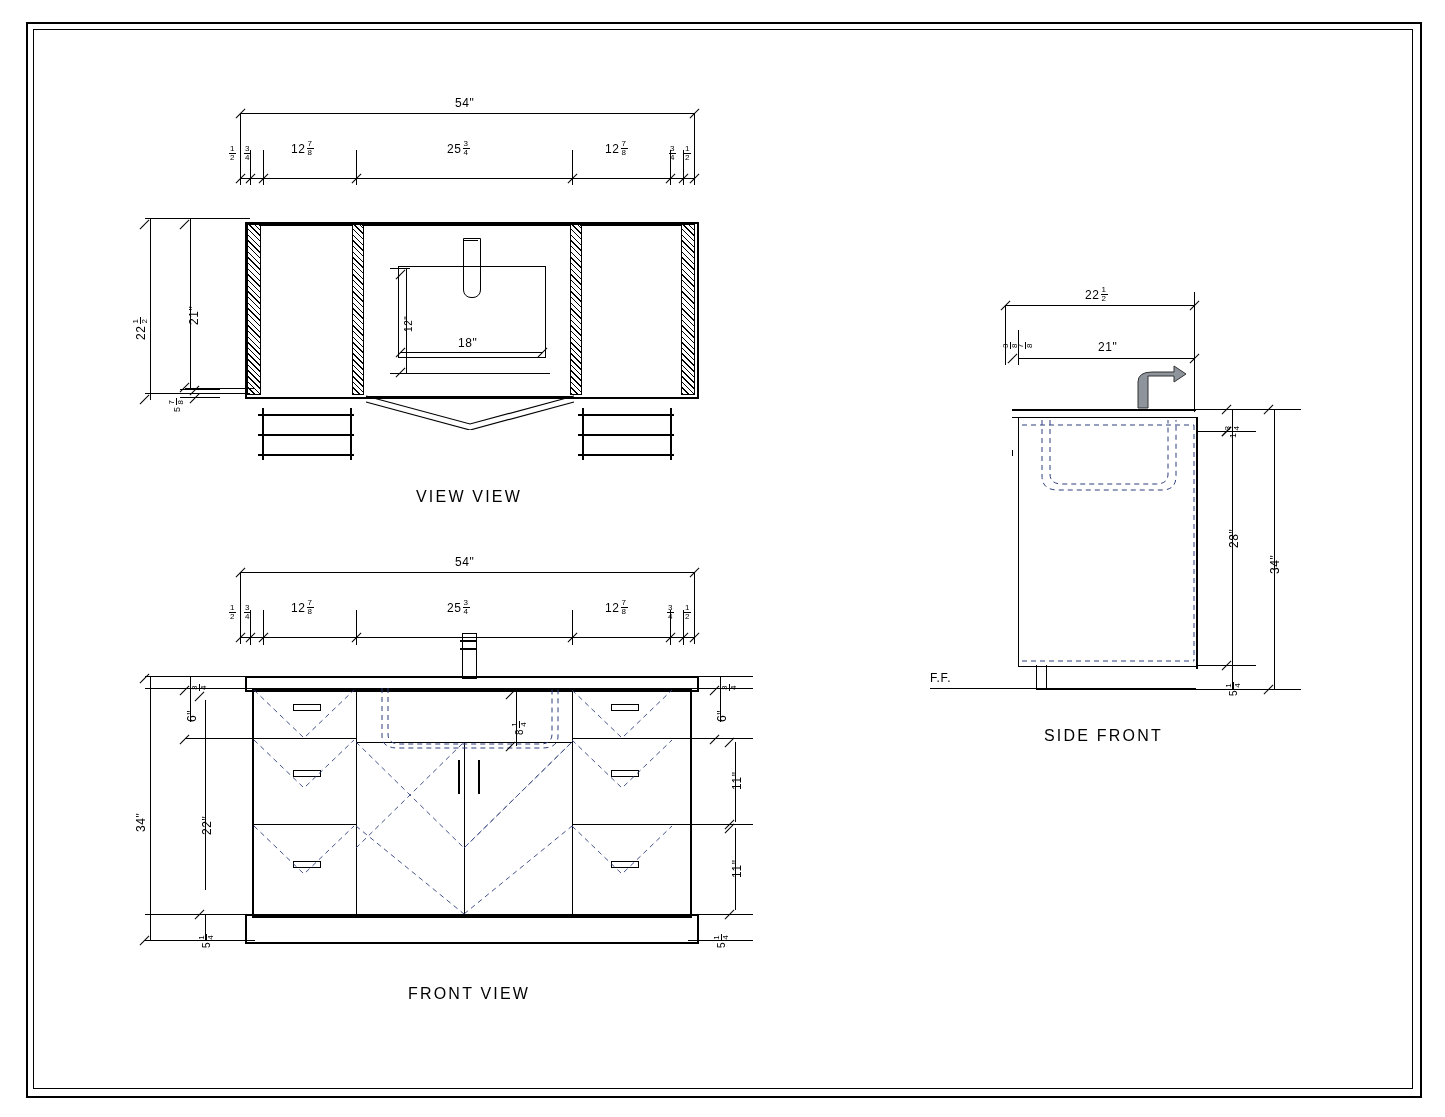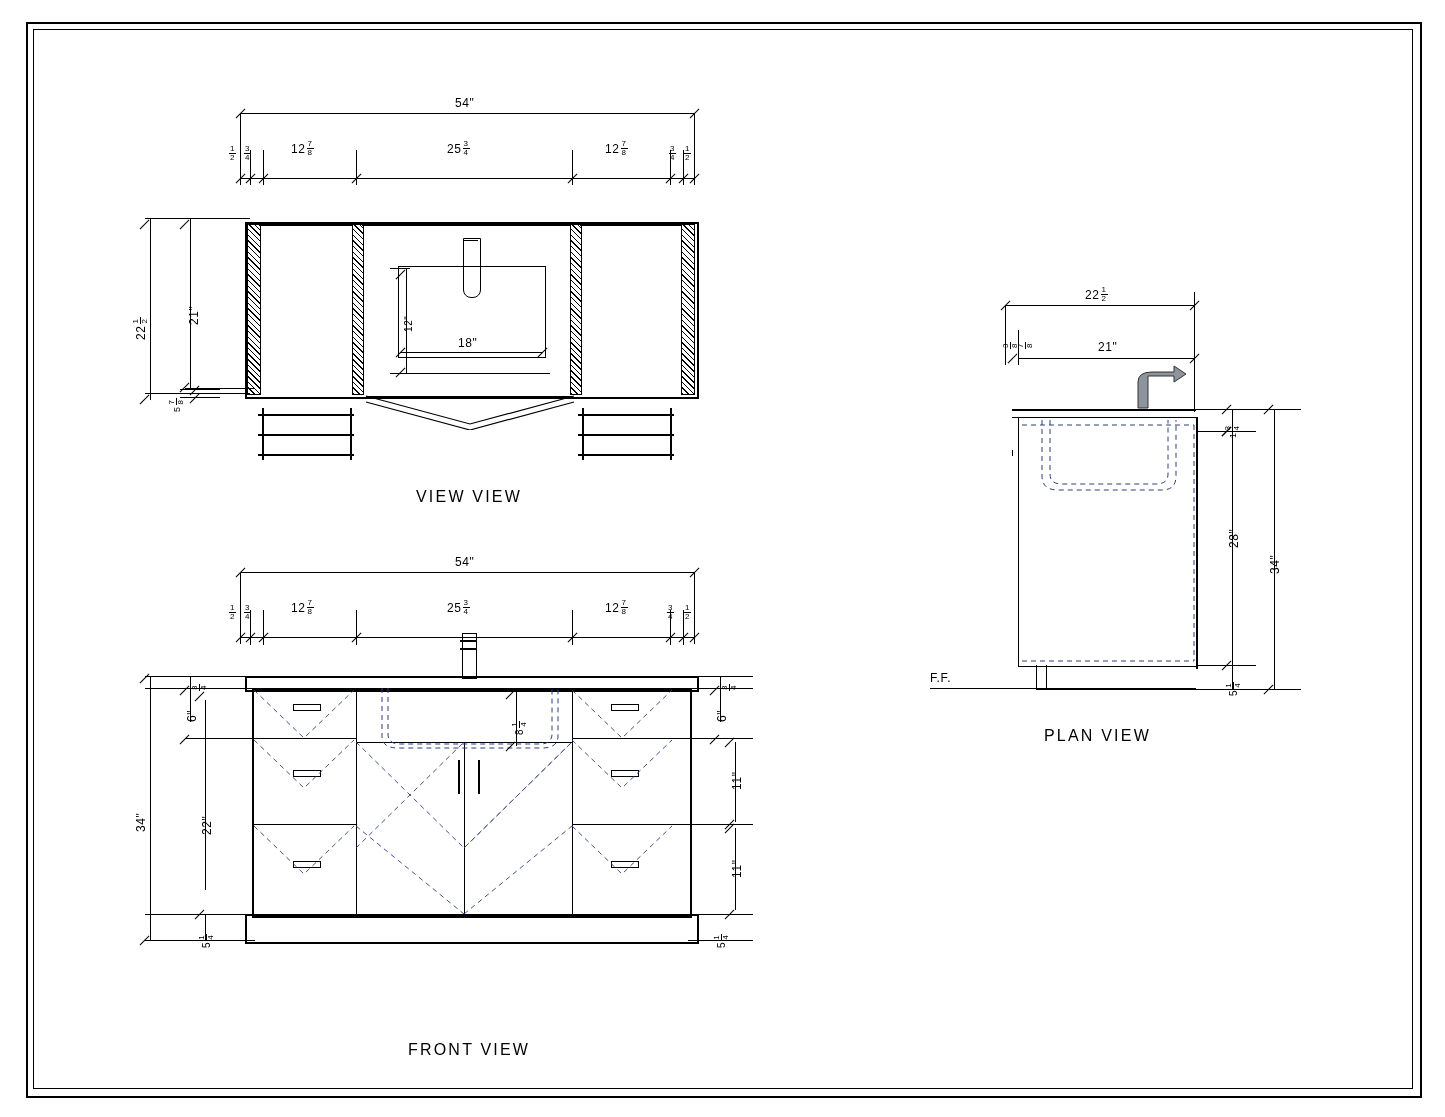--- a/index.html
+++ b/index.html
@@ -446,21 +446,21 @@
         </span>
     </div>
 
     <div class="ln h" style="left:688px;top:676px;width:65px;"></div>
     <div class="ln h" style="left:688px;top:688px;width:65px;"></div>
     <div class="ln h" style="left:688px;top:738px;width:65px;"></div>
     <div class="ln h" style="left:688px;top:824px;width:65px;"></div>
     <div class="ln h" style="left:688px;top:914px;width:65px;"></div>
     <div class="ln h" style="left:688px;top:940px;width:65px;"></div>
 
-    <div class="viewtitle" style="left:408px;top:1041px;">FRONT VIEW</div>
+    <div class="viewtitle" style="left:408px;top:985px;">FRONT VIEW</div>
   </div>
 
   <div>
 
     <div class="ln h" style="left:1005px;top:305px;width:190px;"></div>
     <div class="tick" style="left:1005px;top:299px;"></div>
     <div class="tick" style="left:1194px;top:299px;"></div>
     <div class="lbl" style="left:1085px;top:286px;">
       <span class="dim">
           <span>22</span>
@@ -562,16 +562,16 @@
     <div class="ln v" style="left:1274px;top:409px;height:280px;"></div>
     <div class="tick" style="left:1268px;top:403px;"></div>
     <div class="tick" style="left:1268px;top:683px;"></div>
     <div class="lbl rot90" style="left:1268px;top:574px;">34"</div>
 
     <div class="ln h" style="left:1196px;top:409px;width:105px;"></div>
     <div class="ln h" style="left:1196px;top:431px;width:60px;"></div>
     <div class="ln h" style="left:1196px;top:665px;width:60px;"></div>
     <div class="ln h" style="left:1196px;top:689px;width:105px;"></div>
 
-    <div class="viewtitle" style="left:1044px;top:727px;">PLAN VIEW</div>
+    <div class="viewtitle" style="left:1044px;top:727px;">SIDE FRONT</div>
   </div>
 
 </div>
 
 </body></html>

